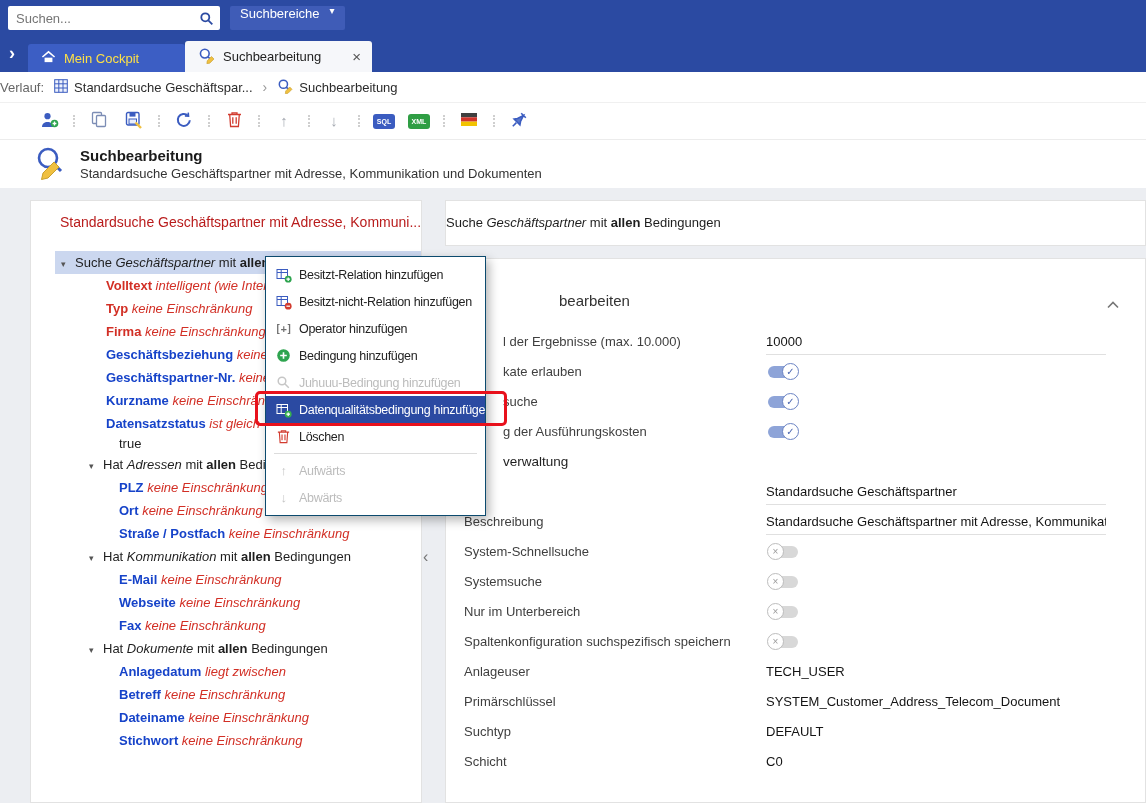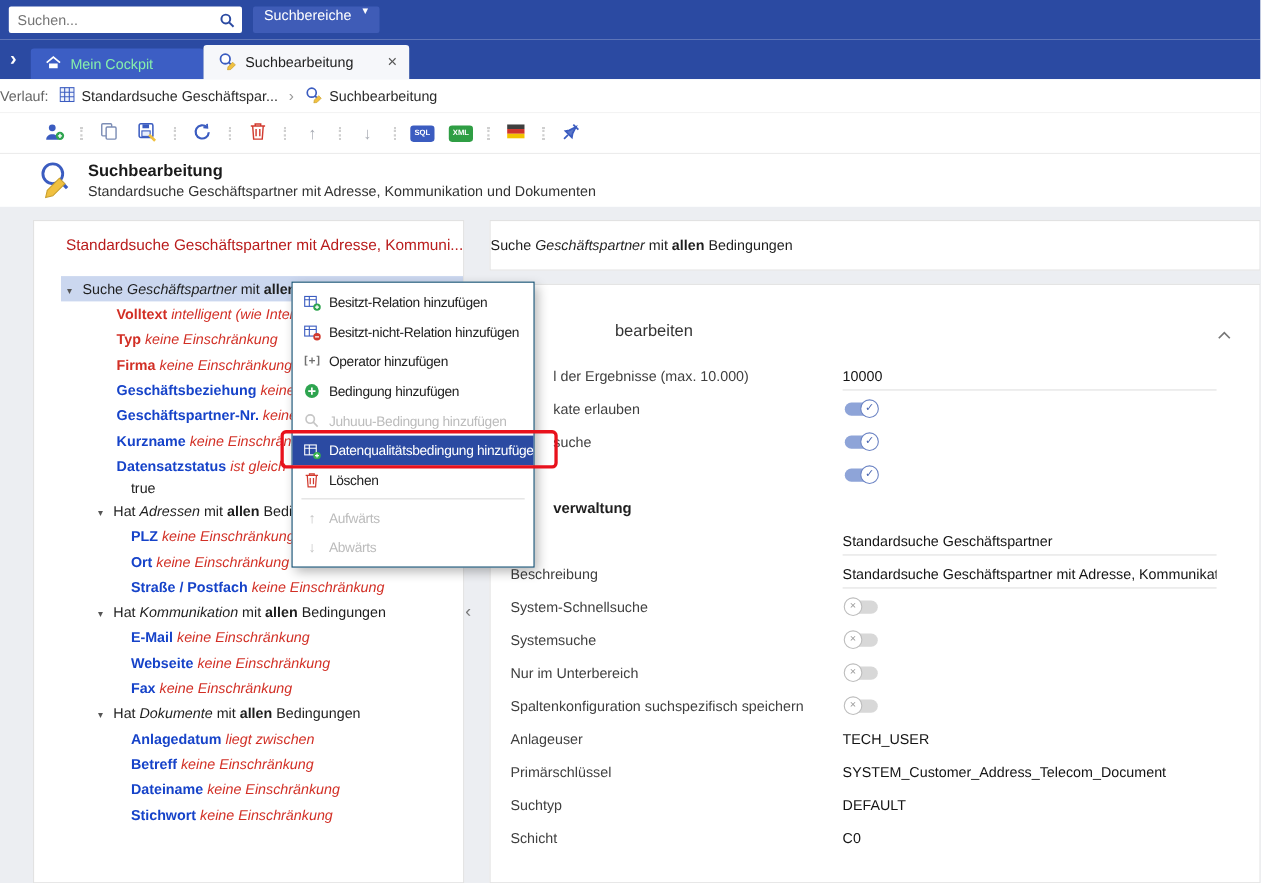--- a/index.html
+++ b/index.html
@@ -12,21 +12,21 @@
               display:flex;align-items:center;box-sizing:border-box;padding:0 6px}
   .search-box input{border:0;outline:0;flex:1;min-width:0;font-family:"Liberation Sans",sans-serif;font-size:13px;color:#444;background:transparent}
   .search-box .mag{display:flex;align-items:center}
   .scope-btn{position:absolute;left:230px;top:6px;height:24px;display:flex;align-items:flex-start;gap:10px;
              padding:0 10px;background:#3f5cb7;border-radius:2px;color:#fff}
   .scope-btn .chev{font-size:10px;line-height:1}
 
   .tabrow{position:absolute;left:0;top:36px;width:1146px;height:36px;background:#2b4aa2}
   .navchev{position:absolute;left:9px;top:7px;color:#fff;font-size:18px;font-weight:bold;line-height:20px}
   .tab{position:absolute;display:flex;align-items:center;gap:8px;box-sizing:border-box;border-radius:3px 3px 0 0}
-  .tab1{left:28px;top:8px;width:157px;height:28px;background:#3c5ec4;color:#86efac;padding-left:13px}
+  .tab1{left:28px;top:8px;width:157px;height:28px;background:#3c5ec4;color:#fde047;padding-left:13px}
   .tab2{left:185px;top:5px;width:187px;height:31px;background:#f6f7fa;color:#222;padding-left:13px}
   .tclose{margin-left:auto;margin-right:11px;color:#555;font-size:15px}
 
   
   .verlauf{position:absolute;left:0;top:72px;width:1146px;height:31px;background:#fff;display:flex;align-items:center;
            gap:10px;box-sizing:border-box;border-bottom:1px solid #f0f0f0}
   .vlabel{color:#666}
   .crumb{display:flex;align-items:center;gap:6px;color:#2b2b2b}
   .bsep{color:#999;font-size:14px}
 
@@ -74,21 +74,21 @@
            box-sizing:border-box;line-height:44px;white-space:nowrap;overflow:hidden}
   .r-card{position:absolute;left:445px;top:258px;width:701px;height:545px;background:#fff;border:1px solid #e2e2e2;
           box-sizing:border-box;overflow:hidden}
   .sec-h{position:absolute;left:113px;top:33px;font-size:15px;color:#333}
   .chev-up{position:absolute;right:26px;top:38px}
 
   #drows{position:absolute;left:0;top:68px;right:0}
   .drow{position:relative;height:30px}
   .dlabel{position:absolute;left:18px;top:0;line-height:30px;color:#3f3f3f;white-space:nowrap}
   .clip .dlabel{left:57px}
-  .dsec{font-weight:bold;color:#1f1f1f;font-size:13.5px}
+  .dsec{font-weight:normal;color:#1f1f1f;font-size:13.5px}
   .dval{position:absolute;left:320px;top:0;line-height:30px;color:#141414;white-space:nowrap;overflow:hidden;max-width:365px}
   .dval.uline{top:3px;line-height:24px;height:24px;width:340px;border-bottom:1px solid #e0e0e0}
   .toggle{position:absolute;left:322px;top:9px;width:30px;height:12px;border-radius:6px}
   .toggle.on{background:#8ea4d8}
   .toggle.off{background:#d8d8d8}
   .knob{position:absolute;top:-3px;width:17px;height:17px;border-radius:50%;background:#fff;box-sizing:border-box;
         display:flex;align-items:center;justify-content:center;font-size:10px;line-height:1}
   .toggle.on .knob{right:-1px;border:1px solid #6c84c4;color:#4a66b0}
   .toggle.off .knob{left:-1px;border:1px solid #bdbdbd;color:#9c9c9c}
 
@@ -312,20 +312,21 @@
             <span class="knob">✓</span>
           </span>
         </div>
         <div class="drow clip">
           <span class="dlabel">suche</span>
           <span class="toggle on">
             <span class="knob">✓</span>
           </span>
         </div>
         <div class="drow clip">
+          <span class="dlabel">g der Ausführungskosten</span>
           <span class="toggle on">
             <span class="knob">✓</span>
           </span>
         </div>
         <div class="drow clip">
           <span class="dlabel dsec">verwaltung</span>
         </div>
         <div class="drow clip">
           <span class="dlabel"></span>
           <span class="dval uline">Standardsuche Geschäftspartner</span>

